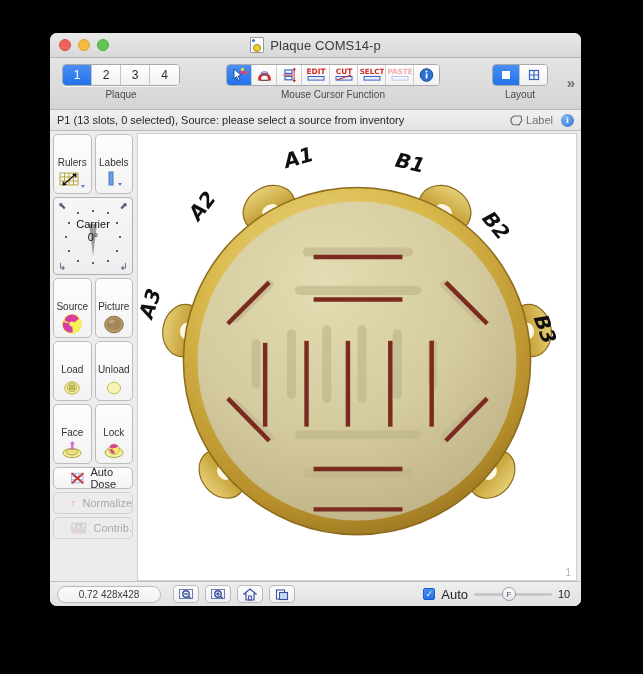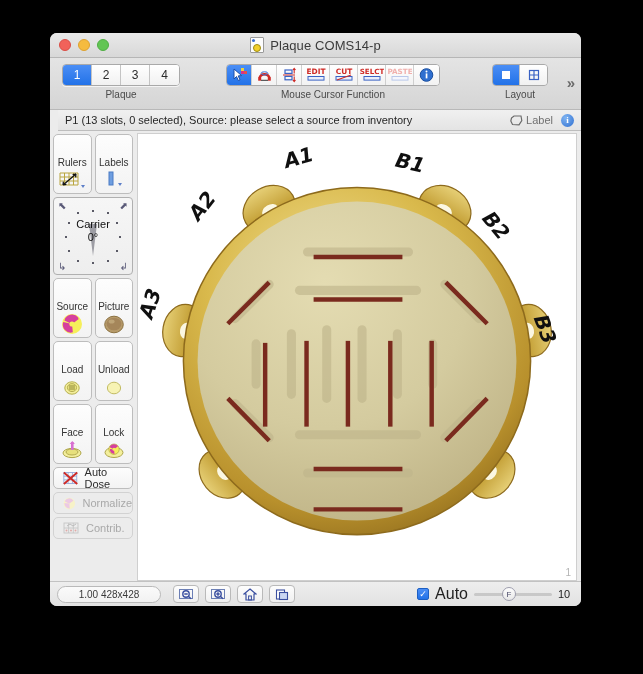--- a/index.html
+++ b/index.html
@@ -139,21 +139,20 @@
   }
 
   
   .statusbar {
     height: 21px;
     background: linear-gradient(#f0f0f0,#e4e4e4);
     border-bottom: 1px solid #bdbdbd;
     display: flex; align-items: center;
     padding: 0 7px;
     flex: 0 0 auto;
-    margin-left: 8px;
   }
   .status-text { font-size: 11px; color: #262626; flex: 1; }
   .label-chip { display:flex; align-items:center; gap:3px; margin-right: 8px; }
   .label-chip .lbl { font-size: 11px; color: #707070; }
   .info-circle {
     width: 13px; height: 13px; border-radius: 50%;
     background: radial-gradient(circle at 35% 30%, #7fb4f2, #2f6fd0);
     color:#fff; font-size: 9px; font-weight: bold;
     display:flex; align-items:center; justify-content:center;
     font-family: "Liberation Serif", serif;
@@ -222,21 +221,21 @@
   .carrier .corner {
     position:absolute; font-size: 10px; color:#5a5a78; line-height:8px;
   }
 
   .wide-tool {
     background: linear-gradient(#fdfdfd,#f3f3f3);
     border: 1px solid #bdbdbd;
     border-radius: 5px;
     height: 22px;
     display:flex; align-items:center; gap: 5px;
-    padding-left: 8px;
+    padding-left: 16px;
   }
   .wide-tool .wcap { font-size: 11px; color:#2c2c2c; }
   .wide-tool.disabled { background: #ececec; border-color:#d2d2d2; }
   .wide-tool.disabled .wcap { color:#a9a9a9; }
 
   
   .canvas-wrap {
     flex: 1 1 auto;
     padding: 2px 4px 0 1px;
     min-width: 0;
@@ -277,21 +276,21 @@
     display:flex; align-items:center; justify-content:center;
   }
   .spacer { flex: 1 1 auto; }
   .chk {
     width: 12px; height: 12px; border-radius: 2px;
     background: linear-gradient(#4b8ef5,#2272e8);
     border: 1px solid #1c5fc4;
     display:flex; align-items:center; justify-content:center;
     color:#fff; font-size: 9px; line-height: 1;
   }
-  .auto-lbl { font-size: 16px; color:#222; }
+  .auto-lbl { font-size: 13px; color:#222; }
   .slider { width: 78px; height: 14px; position: relative; display:flex; align-items:center;}
   .slider .trk {
     position:absolute; left:0; right:0; height:3px; top:6px;
     background:#c8c8c8; border-radius:2px;
   }
   .slider .knob {
     position:absolute; left: 28px; top: 0px;
     width: 14px; height: 14px; border-radius:50%;
     background: linear-gradient(#fdfdfd,#e8e8e8);
     border: 1px solid #9d9dad;
@@ -701,21 +700,21 @@
             <text x="392" y="170" transform="rotate(70 392 170)">B3</text>
           </g>
         </svg>
 
         <div class="pagenum">1</div>
       </div>
     </div>
   </div>
 
   <div class="bottombar">
-    <div class="zoomfield">1.00 428x428</div>
+    <div class="zoomfield">0.72 428x428</div>
 
     <div class="rndbtn" style="margin-left:6px;">
       <svg width="16" height="12" viewBox="0 0 16 12">
         <rect x="1.5" y="1.5" width="13" height="9" fill="none" stroke="#6c7fb5" stroke-width="1"></rect>
         <circle cx="8" cy="6" r="3.2" fill="none" stroke="#3a4fa0" stroke-width="1.4"></circle>
         <path d="M6.3 6 H9.7" stroke="#3a4fa0" stroke-width="1.4"></path>
         <path d="M10.3 8.3 L13 10.8" stroke="#3a4fa0" stroke-width="1.4"></path>
       </svg>
     </div>
 

